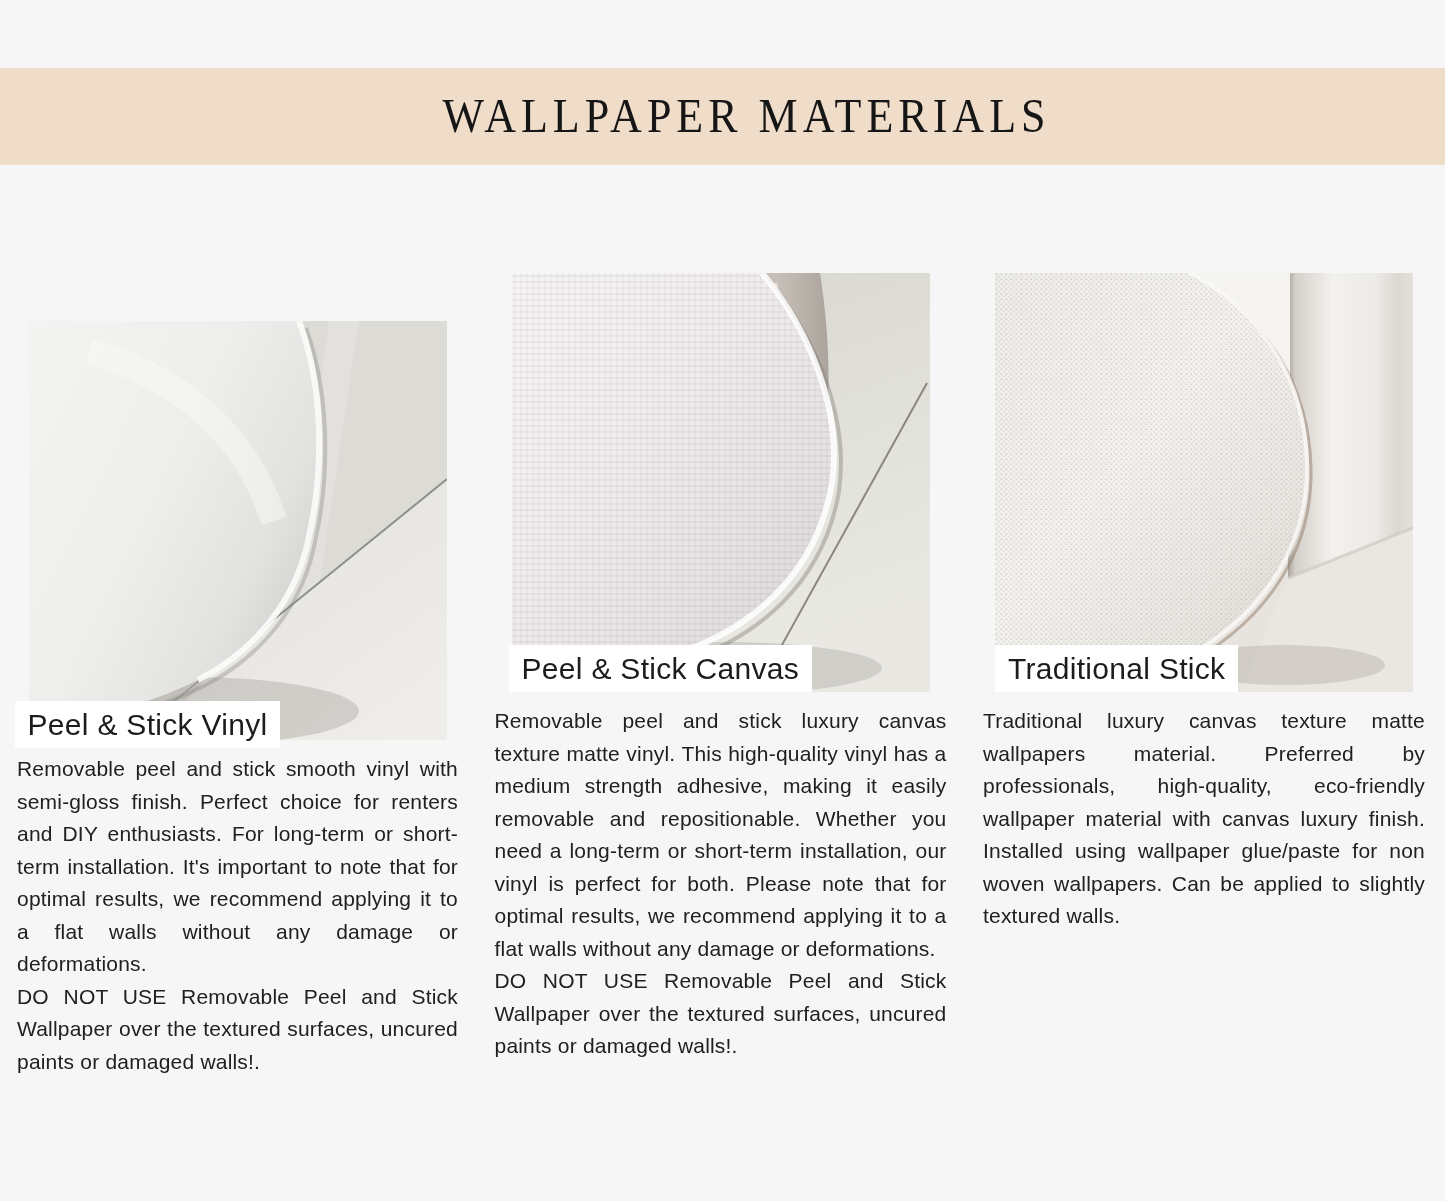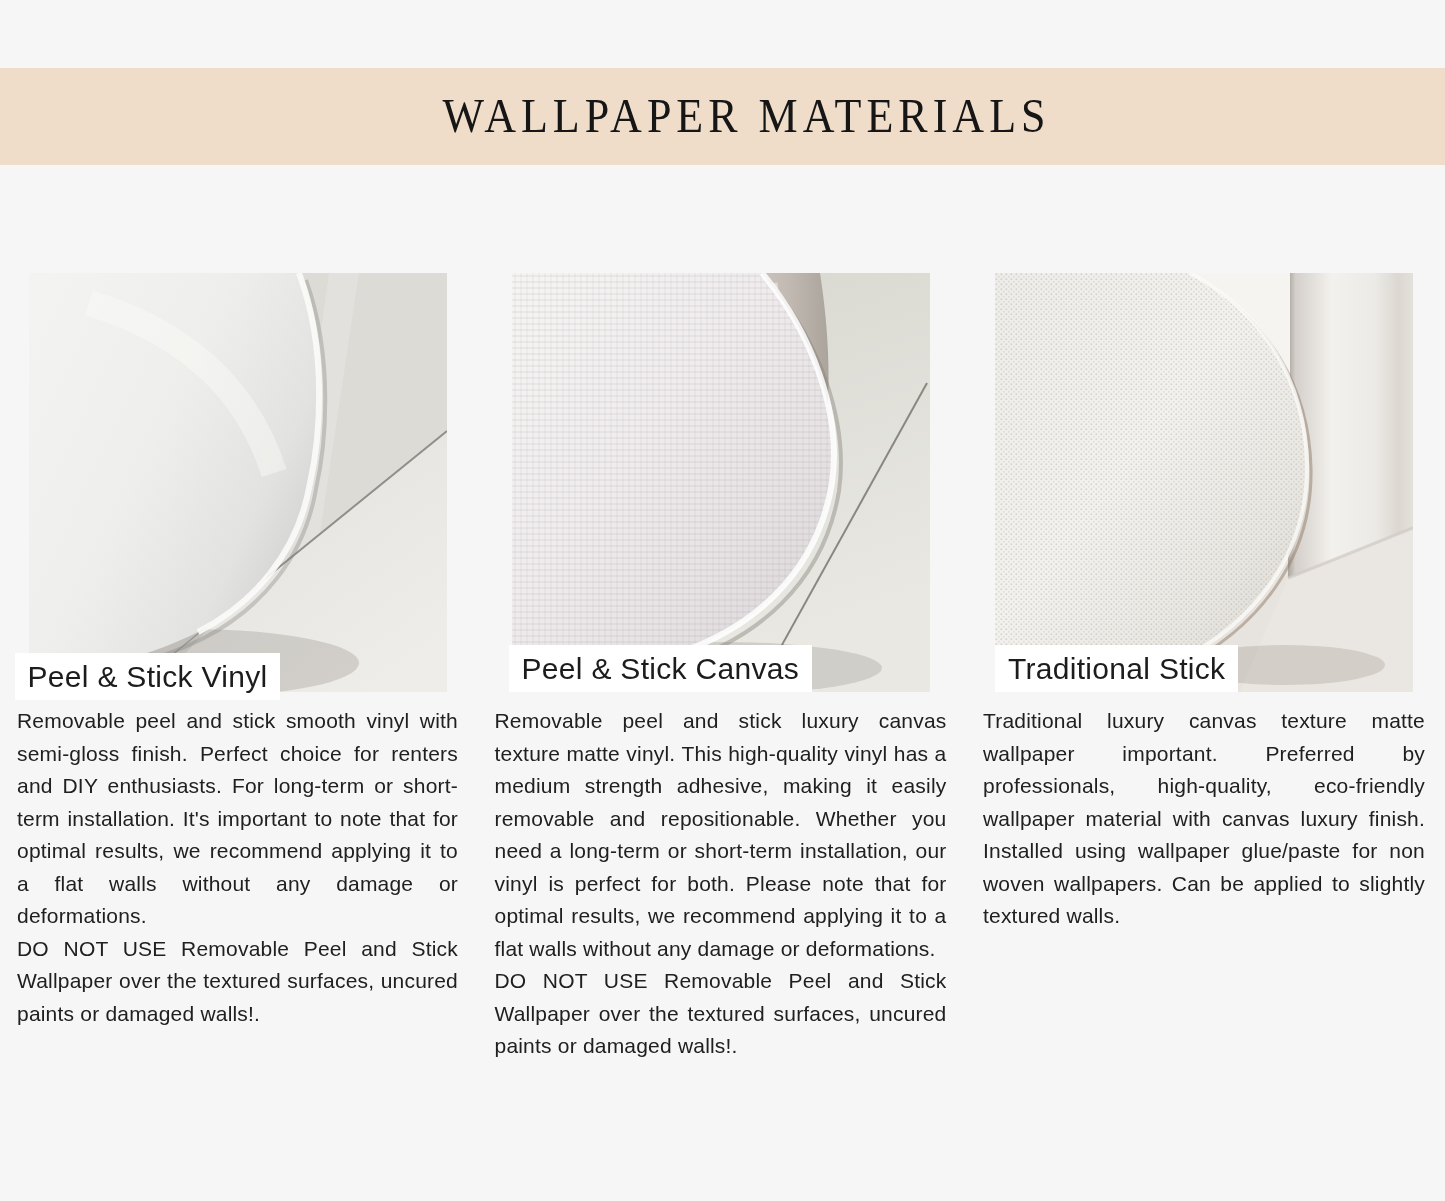--- a/index.html
+++ b/index.html
@@ -27,21 +27,21 @@
     letter-spacing: 5px;
     color: #161616;
     transform: scaleY(1.08);
   }
   .content {
     display: flex;
     justify-content: space-between;
     padding: 0 20px 0 17px;
   }
   .col { position: relative; }
-  .col-1 { width: 441px; }
+  .col-1 { width: 441px; margin-top: 48px; }
   .col-2 { width: 452px; }
   .col-3 { width: 442px; }
   .figure {
     position: relative;
     width: 418px;
     height: 419px;
     margin: 108px auto 0 auto;
   }
   .figure svg { display: block; }
   .chip {
@@ -192,17 +192,17 @@
         <path d="M293,305 L418,255" stroke="#cfc9c2" stroke-width="3" fill="none" opacity="0.7"></path>
         <path d="M188,0 H295 V155 L230,122 Z" fill="#f5f4f1"></path>
         <ellipse cx="290" cy="392" rx="100" ry="20" fill="rgba(118,108,98,0.20)"></ellipse>
         <path d="M196,1 C271,41 311,111 313,191 C315,281 261,351 181,391 C121,418 51,420 1,416" transform="translate(3,4)" stroke="rgba(146,124,106,0.5)" stroke-width="3" fill="none"></path>
         <path d="M0,0 H195 C270,40 310,110 312,190 C314,280 260,350 180,390 C120,417 50,419 0,415 Z" fill="url(#g3sheet)"></path>
         <path d="M0,0 H195 C270,40 310,110 312,190 C314,280 260,350 180,390 C120,417 50,419 0,415 Z" fill="url(#weave3)"></path>
         <path d="M195,0 C270,40 310,110 312,190 C314,280 260,350 180,390" stroke="#fbfaf7" stroke-width="4" fill="none" opacity="0.8"></path>
       </svg>
       <div class="chip chip-3">Traditional Stick</div>
     </div>
-    <p class="desc">Traditional luxury canvas texture matte wallpaper important. Preferred by professionals, high-quality, eco-friendly wallpaper material with canvas luxury finish. Installed using wallpaper glue/paste for non woven wallpapers. Can be applied to slightly textured walls.</p>
+    <p class="desc">Traditional luxury canvas texture matte wallpapers material. Preferred by professionals, high-quality, eco-friendly wallpaper material with canvas luxury finish. Installed using wallpaper glue/paste for non woven wallpapers. Can be applied to slightly textured walls.</p>
     <p class="warning"></p>
   </section>
 
 </main>
 
 </body></html>

